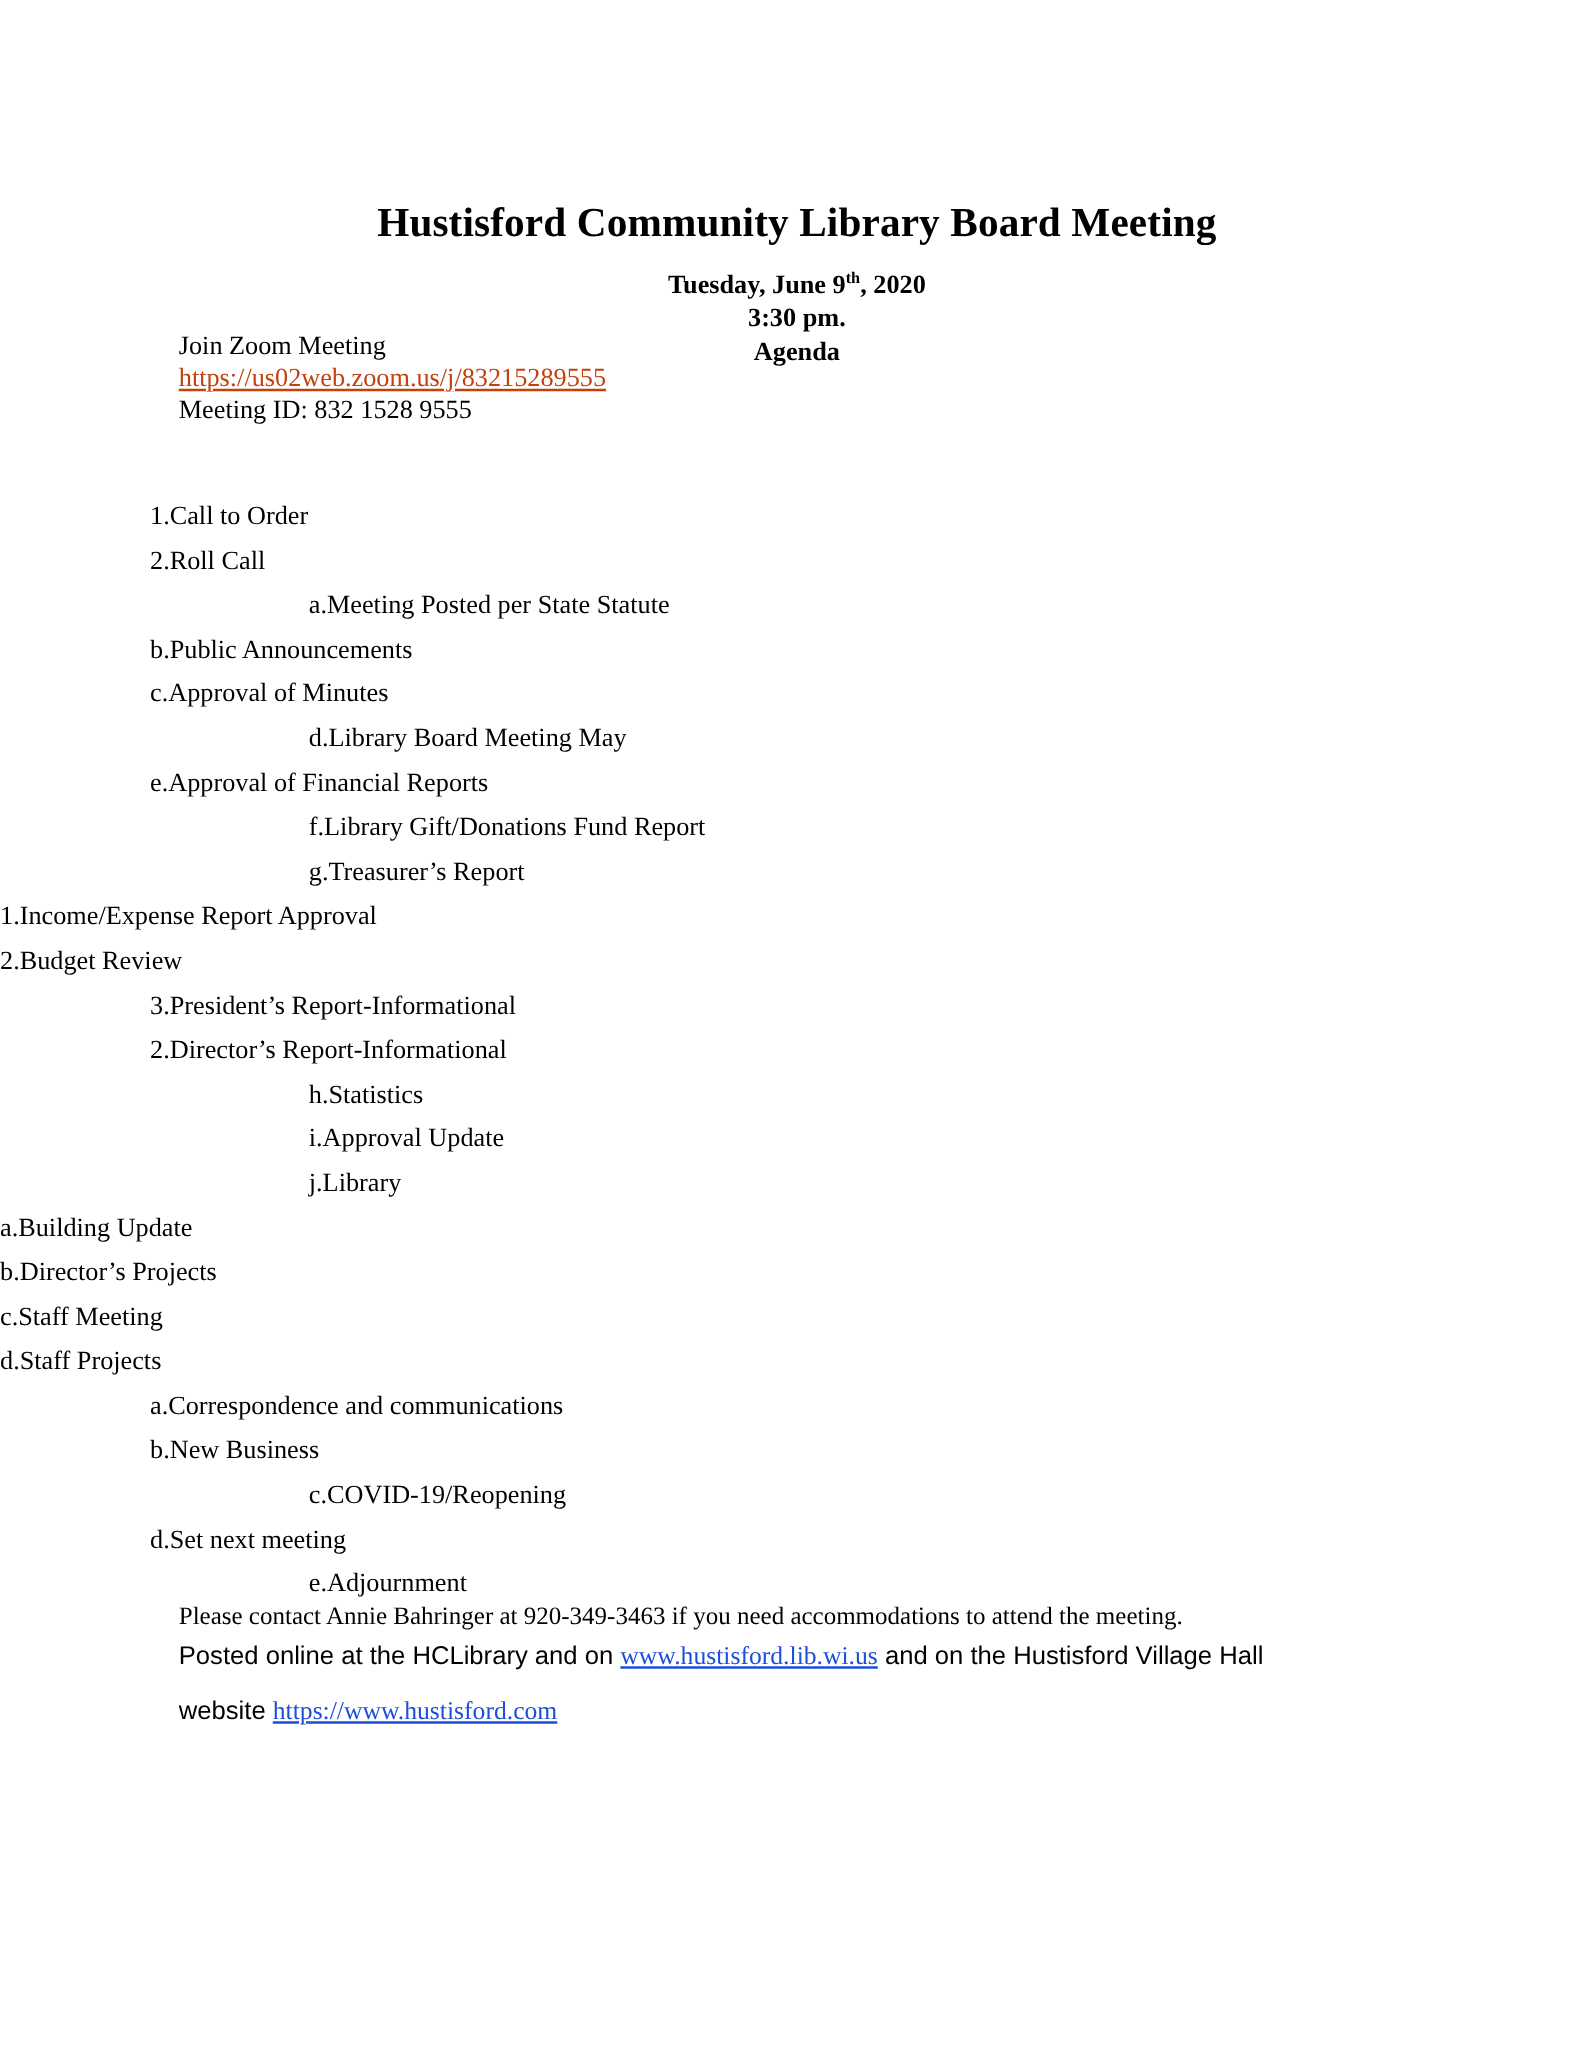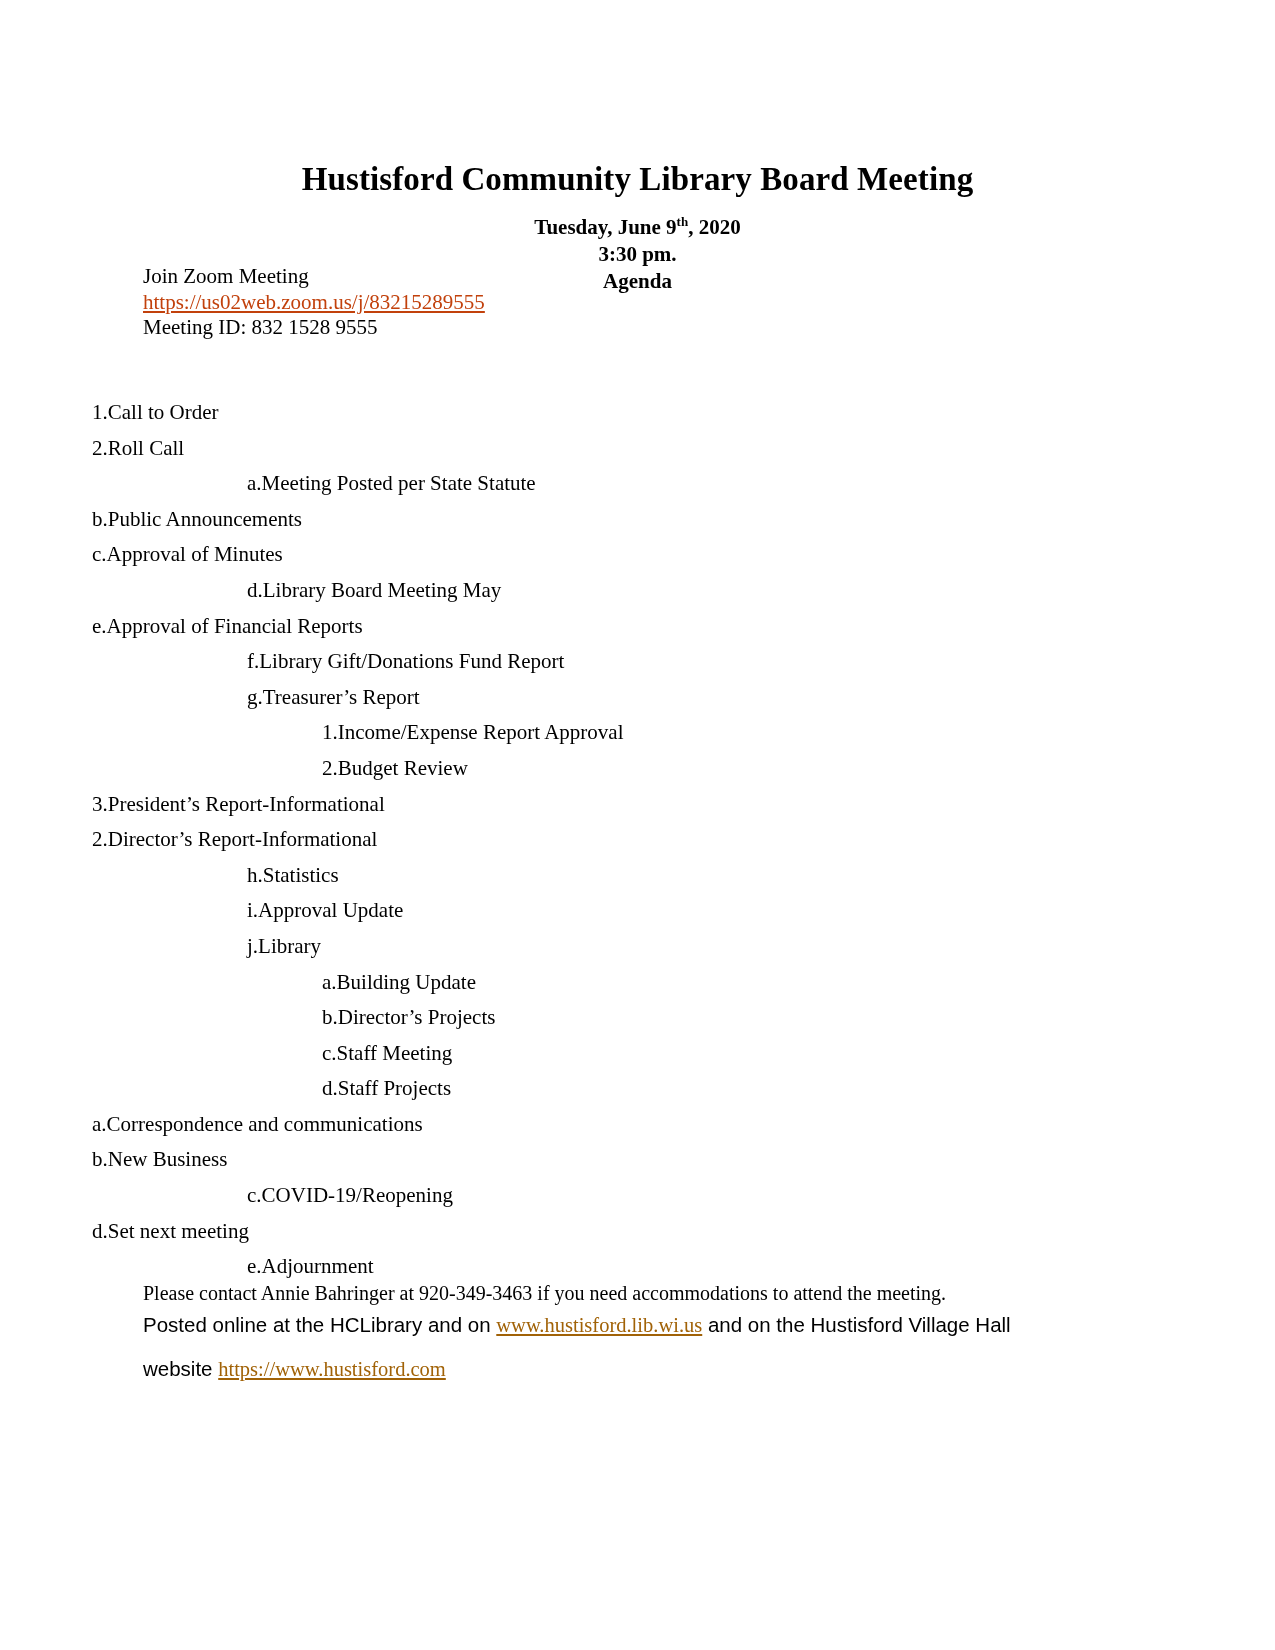--- a/index.html
+++ b/index.html
@@ -69,23 +69,23 @@
     position: absolute;
     left: 0;
     top: 395px;
     width: 100%;
     font-size: 21px;
   }
   .agenda-item {
     line-height: 35.6px;
     white-space: nowrap;
   }
-  .lvl-1 { padding-left: 92px; }
+  .lvl-1 { padding-left: 120px; }
   .lvl-2 { padding-left: 247px; }
-  .lvl-3 { padding-left: 322px; }
+  .lvl-3 { }
 
   
   .footer-serif {
     position: absolute;
     left: 143px;
     top: 1281px;
     width: 1000px;
     font-size: 20px;
     line-height: 24px;
     font-family: "Liberation Serif", "DejaVu Serif", serif;
@@ -93,21 +93,21 @@
   .footer-sans {
     position: absolute;
     left: 143px;
     top: 1303px;
     width: 1000px;
     font-size: 20.5px;
     line-height: 43px;
     font-family: "Liberation Sans", "DejaVu Sans", sans-serif;
   }
   .weblink {
-    color: #a16207;
+    color: #1d4ed8;
     text-decoration: underline;
     font-family: "Liberation Serif", "DejaVu Serif", serif;
   }
 </style>
 </head>
 <body>
 
 <div class="page">
 
   <div class="header">

